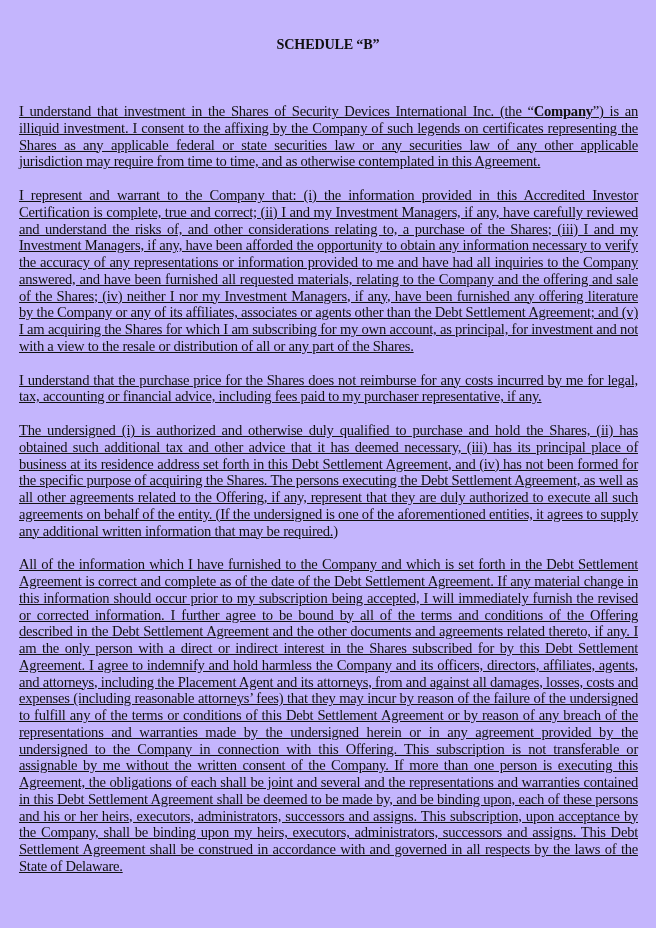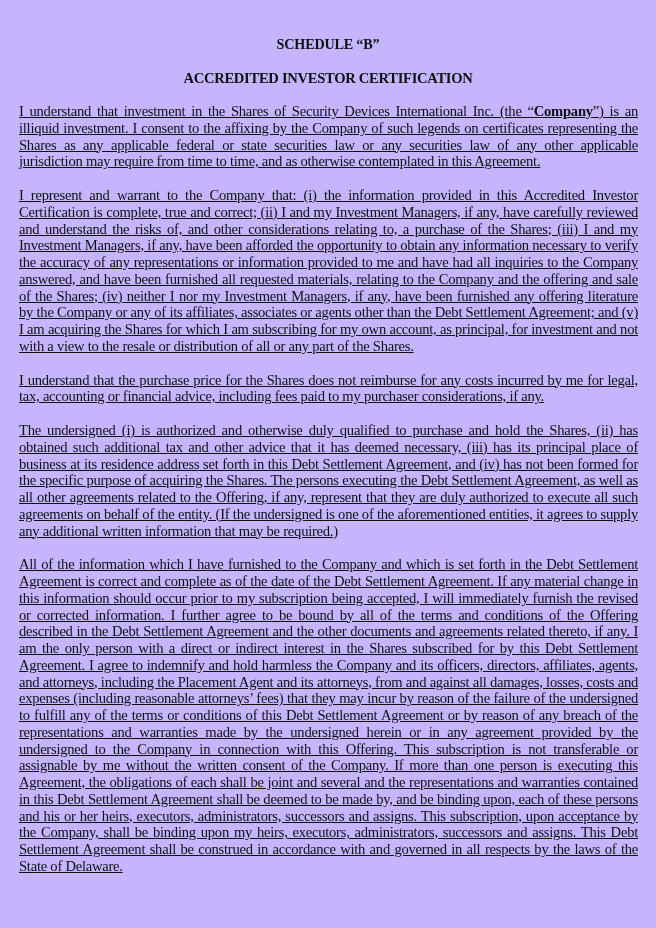--- a/index.html
+++ b/index.html
@@ -42,22 +42,21 @@
     margin: 0 0 17px 0;
     text-align: justify;
   }
   .para b { font-weight: bold; }
 </style>
 </head>
 <body>
 
 <div class="page">
   <div class="title1">SCHEDULE “B”</div>
-  <div class="title2">ACCREDITED INVESTOR CERTIFICATION</div>
 
   <div class="body">
     <p class="para"><span>I understand that investment in the Shares of Security Devices International Inc. (the “</span><b>Company</b><span>”) is an illiquid investment.  I consent to the affixing by the Company of such legends on certificates representing the Shares as any applicable federal or state securities law or any securities law of any other applicable jurisdiction may require from time to time, and as otherwise contemplated in this Agreement.</span></p>
     <p class="para">I represent and warrant to the Company that:  (i) the information provided in this Accredited Investor Certification is complete, true and correct; (ii) I and my Investment Managers, if any, have carefully reviewed and understand the risks of, and other considerations relating to, a purchase of the Shares; (iii) I and my Investment Managers, if any, have been afforded the opportunity to obtain any information necessary to verify the accuracy of any representations or information provided to me and have had all inquiries to the Company answered, and have been furnished all requested materials, relating to the Company and the offering and sale of the Shares; (iv) neither I nor my Investment Managers, if any, have been furnished any offering literature by the Company or any of its affiliates, associates or agents other than the Debt Settlement Agreement; and (v) I am acquiring the Shares for which I am subscribing for my own account, as principal, for investment and not with a view to the resale or distribution of all or any part of the Shares.</p>
-    <p class="para">I understand that the purchase price for the Shares does not reimburse for any costs incurred by me for legal, tax, accounting or financial advice, including fees paid to my purchaser considerations, if any.</p>
+    <p class="para">I understand that the purchase price for the Shares does not reimburse for any costs incurred by me for legal, tax, accounting or financial advice, including fees paid to my purchaser representative, if any.</p>
     <p class="para">The undersigned (i) is authorized and otherwise duly qualified to purchase and hold the Shares, (ii) has obtained such additional tax and other advice that it has deemed necessary, (iii) has its principal place of business at its residence address set forth in this Debt Settlement Agreement, and (iv) has not been formed for the specific purpose of acquiring the Shares. The persons executing the Debt Settlement Agreement, as well as all other agreements related to the Offering, if any, represent that they are duly authorized to execute all such agreements on behalf of the entity.  (If the undersigned is one of the aforementioned entities, it agrees to supply any additional written information that may be required.)</p>
     <p class="para">All of the information which I have furnished to the Company and which is set forth in the Debt Settlement Agreement is correct and complete as of the date of the Debt Settlement Agreement.  If any material change in this information should occur prior to my subscription being accepted, I will immediately furnish the revised or corrected information.  I further agree to be bound by all of the terms and conditions of the Offering described in the Debt Settlement Agreement and the other documents and agreements related thereto, if any.  I am the only person with a direct or indirect interest in the Shares subscribed for by this Debt Settlement Agreement. I agree to indemnify and hold harmless the Company and its officers, directors, affiliates, agents, and attorneys, including the Placement Agent and its attorneys, from and against all damages, losses, costs and expenses (including reasonable attorneys’ fees) that they may incur by reason of the failure of the undersigned to fulfill any of the terms or conditions of this Debt Settlement Agreement or by reason of any breach of the representations and warranties made by the undersigned herein or in any agreement provided by the undersigned to the Company in connection with this Offering.  This subscription is not transferable or assignable by me without the written consent of the Company.  If more than one person is executing this Agreement, the obligations of each shall be joint and several and the representations and warranties contained in this Debt Settlement Agreement shall be deemed to be made by, and be binding upon, each of these persons and his or her heirs, executors, administrators, successors and assigns. This subscription, upon acceptance by the Company, shall be binding upon my heirs, executors, administrators, successors and assigns.  This Debt Settlement Agreement shall be construed in accordance with and governed in all respects by the laws of the State of Delaware.</p>
   </div>
 </div>
 
 </body></html>

